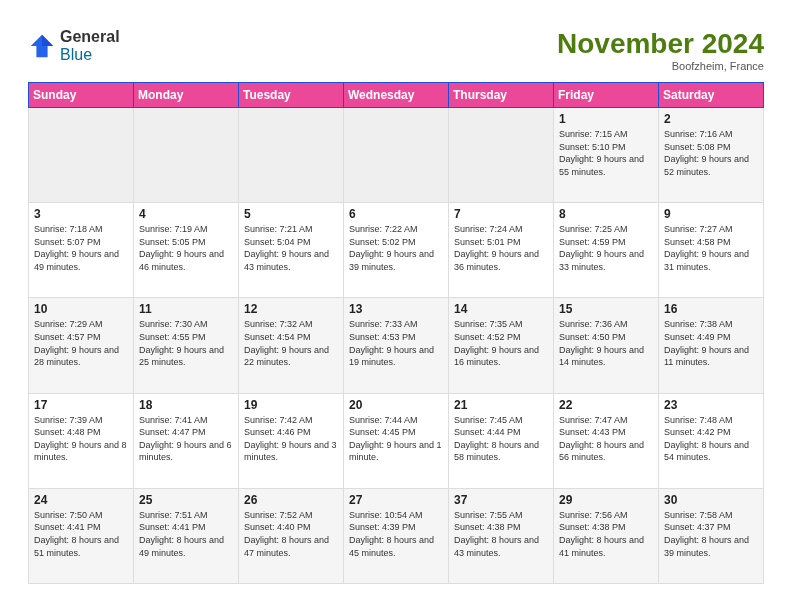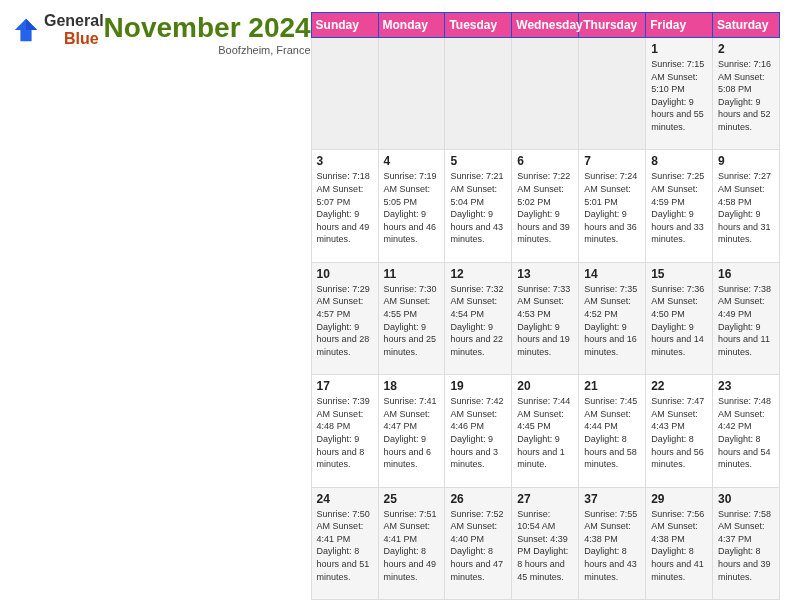--- a/index.html
+++ b/index.html
@@ -6,23 +6,23 @@
     body {
       font-family: Arial, sans-serif;
       background: #fff;
       width: 792px;
       height: 612px;
       overflow: hidden;
     }
     .page {
       width: 792px;
       height: 612px;
-      padding: 12px;
+      padding: 28px;
       display: flex;
-      flex-direction: row;
+      flex-direction: column;
     }
     .header {
       display: flex;
       justify-content: space-between;
       align-items: flex-start;
       margin-bottom: 10px;
     }
     .logo {
       display: flex;
       align-items: center;
@@ -33,23 +33,22 @@
       flex-direction: column;
       line-height: 1.1;
     }
     .logo-general {
       font-size: 16px;
       font-weight: bold;
       color: #333;
     }
     .logo-blue {
       font-size: 16px;
-      font-weight: bold;
-      color: #c2410c;
-      margin-left: 20px;
+      font-weight: normal;
+      color: #0369a1;
     }
     .logo-icon {
       width: 28px;
       height: 28px;
     }
     .title-block {
       text-align: right;
     }
     .month-title {
       font-size: 28px;

